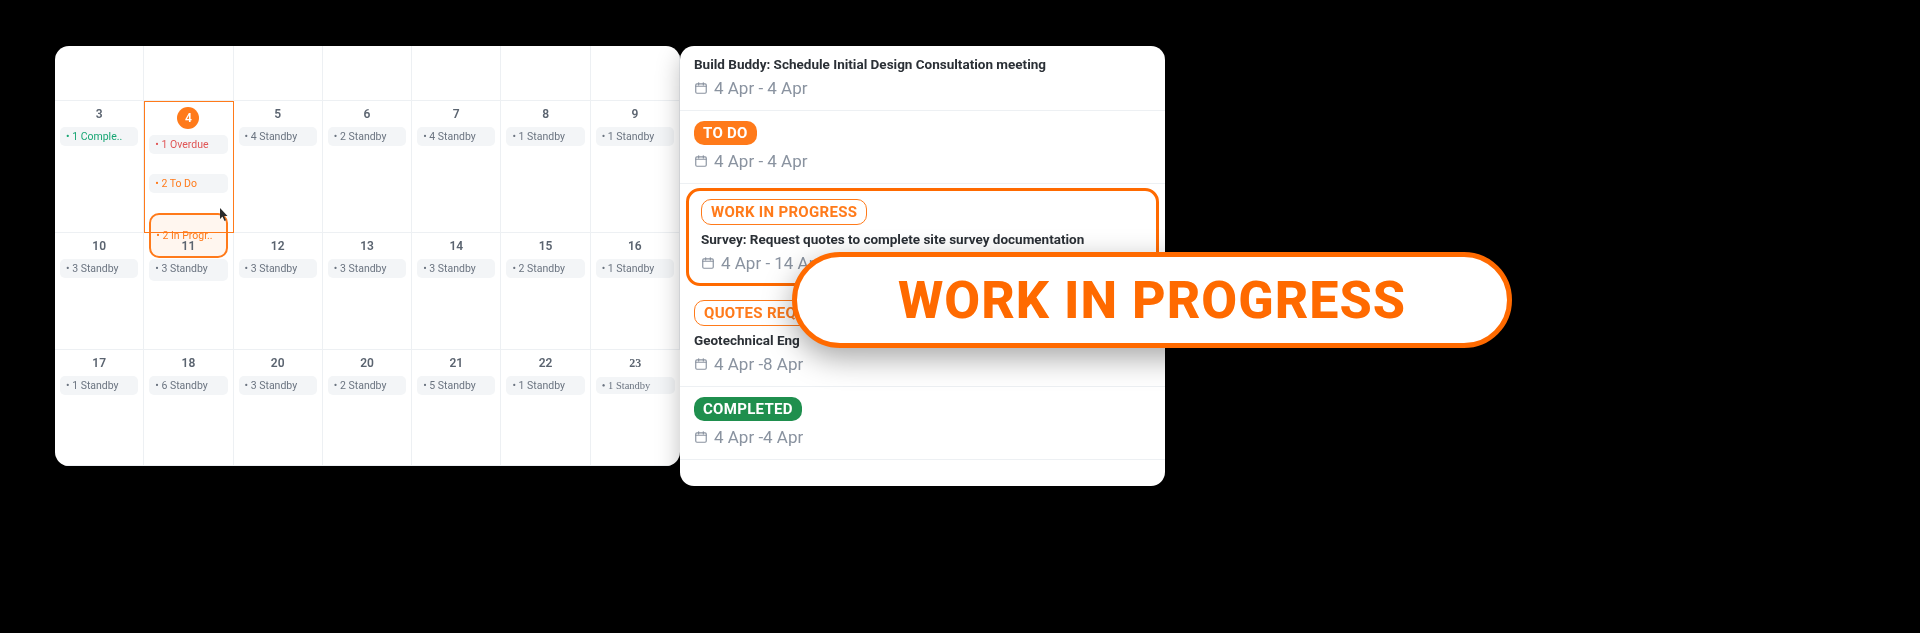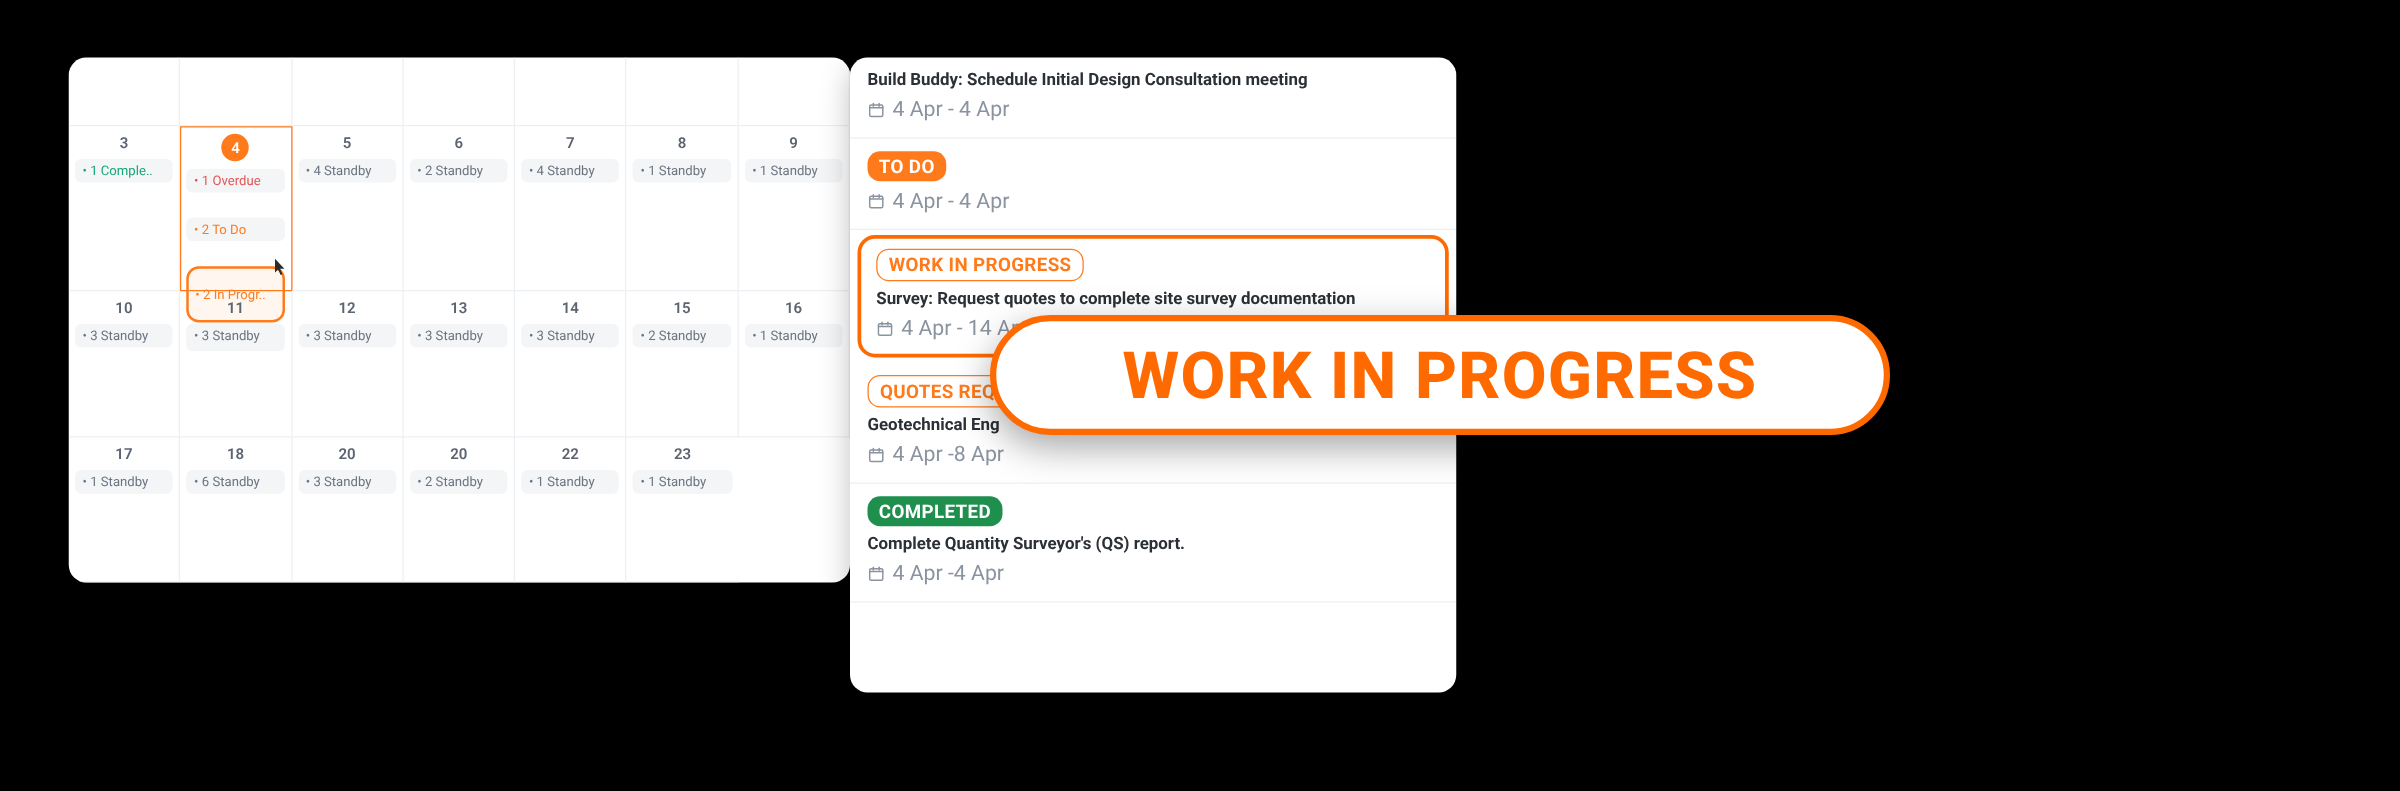--- a/index.html
+++ b/index.html
@@ -30,21 +30,21 @@
     width: 100%;
     height: 100%;
   }
   .cal-cell {
     border-right: 1px solid #edf0f3;
     border-bottom: 1px solid #edf0f3;
     padding: 6px 5px 8px 5px;
     position: relative;
     min-height: 0;
   }
-  .cal-cell:last-child { border-right: none; }
+  .cal-cell:last-child { border-right: none; font-family: Liberation Serif, serif; }
   .day-num {
     display: block;
     text-align: center;
     font-size: 12px;
     font-weight: 600;
     color: #5b6470;
     margin-bottom: 6px;
   }
   .day-num.today {
     display: inline-block;
@@ -89,21 +89,21 @@
     color: #2b2b2b;
     right: 3px;
     bottom: 6px;
     pointer-events: none;
   }
 
   .panel-right {
     left: 680px;
     top: 46px;
     width: 485px;
-    height: 508px;
+    height: 440px;
   }
   .task-list {
     display: flex;
     flex-direction: column;
     height: 100%;
   }
   .task-item {
     border-bottom: 1px solid #edf0f3;
     padding: 10px 14px 12px 14px;
     position: relative;
@@ -284,20 +284,26 @@
         <span class="chip ">• 3 Standby</span>
       </div>
       <div class="cal-cell">
         <div class="day-wrap">
           <span class="day-num">20</span>
         </div>
         <span class="chip ">• 2 Standby</span>
       </div>
       <div class="cal-cell">
         <div class="day-wrap">
+          <span class="day-num">21</span>
+        </div>
+        <span class="chip ">• 5 Standby</span>
+      </div>
+      <div class="cal-cell">
+        <div class="day-wrap">
           <span class="day-num">22</span>
         </div>
         <span class="chip ">• 1 Standby</span>
       </div>
       <div class="cal-cell">
         <div class="day-wrap">
           <span class="day-num">23</span>
         </div>
         <span class="chip ">• 1 Standby</span>
       </div>
@@ -346,21 +352,21 @@
           <span class="date-icon">
             <svg width="14" height="14" viewBox="0 0 24 24" fill="none" stroke="#8a93a0" stroke-width="2" stroke-linecap="round" stroke-linejoin="round">
               <rect x="3" y="5" width="18" height="16" rx="2"></rect>
               <path d="M3 9h18"></path>
               <path d="M8 3v4"></path>
               <path d="M16 3v4"></path>
             </svg>
           </span>
           <span>4 Apr -8 Apr</span>
         </div></div>
-      <div class="task-item"><span class="badge green-fill">COMPLETED</span><div class="task-title">Complete Quantity Surveyor's (QS) report.</div><div class="task-date">
+      <div class="task-item"><span class="badge green-fill">COMPLETED</span><div class="task-date">
           <span class="date-icon">
             <svg width="14" height="14" viewBox="0 0 24 24" fill="none" stroke="#8a93a0" stroke-width="2" stroke-linecap="round" stroke-linejoin="round">
               <rect x="3" y="5" width="18" height="16" rx="2"></rect>
               <path d="M3 9h18"></path>
               <path d="M8 3v4"></path>
               <path d="M16 3v4"></path>
             </svg>
           </span>
           <span>4 Apr -4 Apr</span>
         </div></div>

